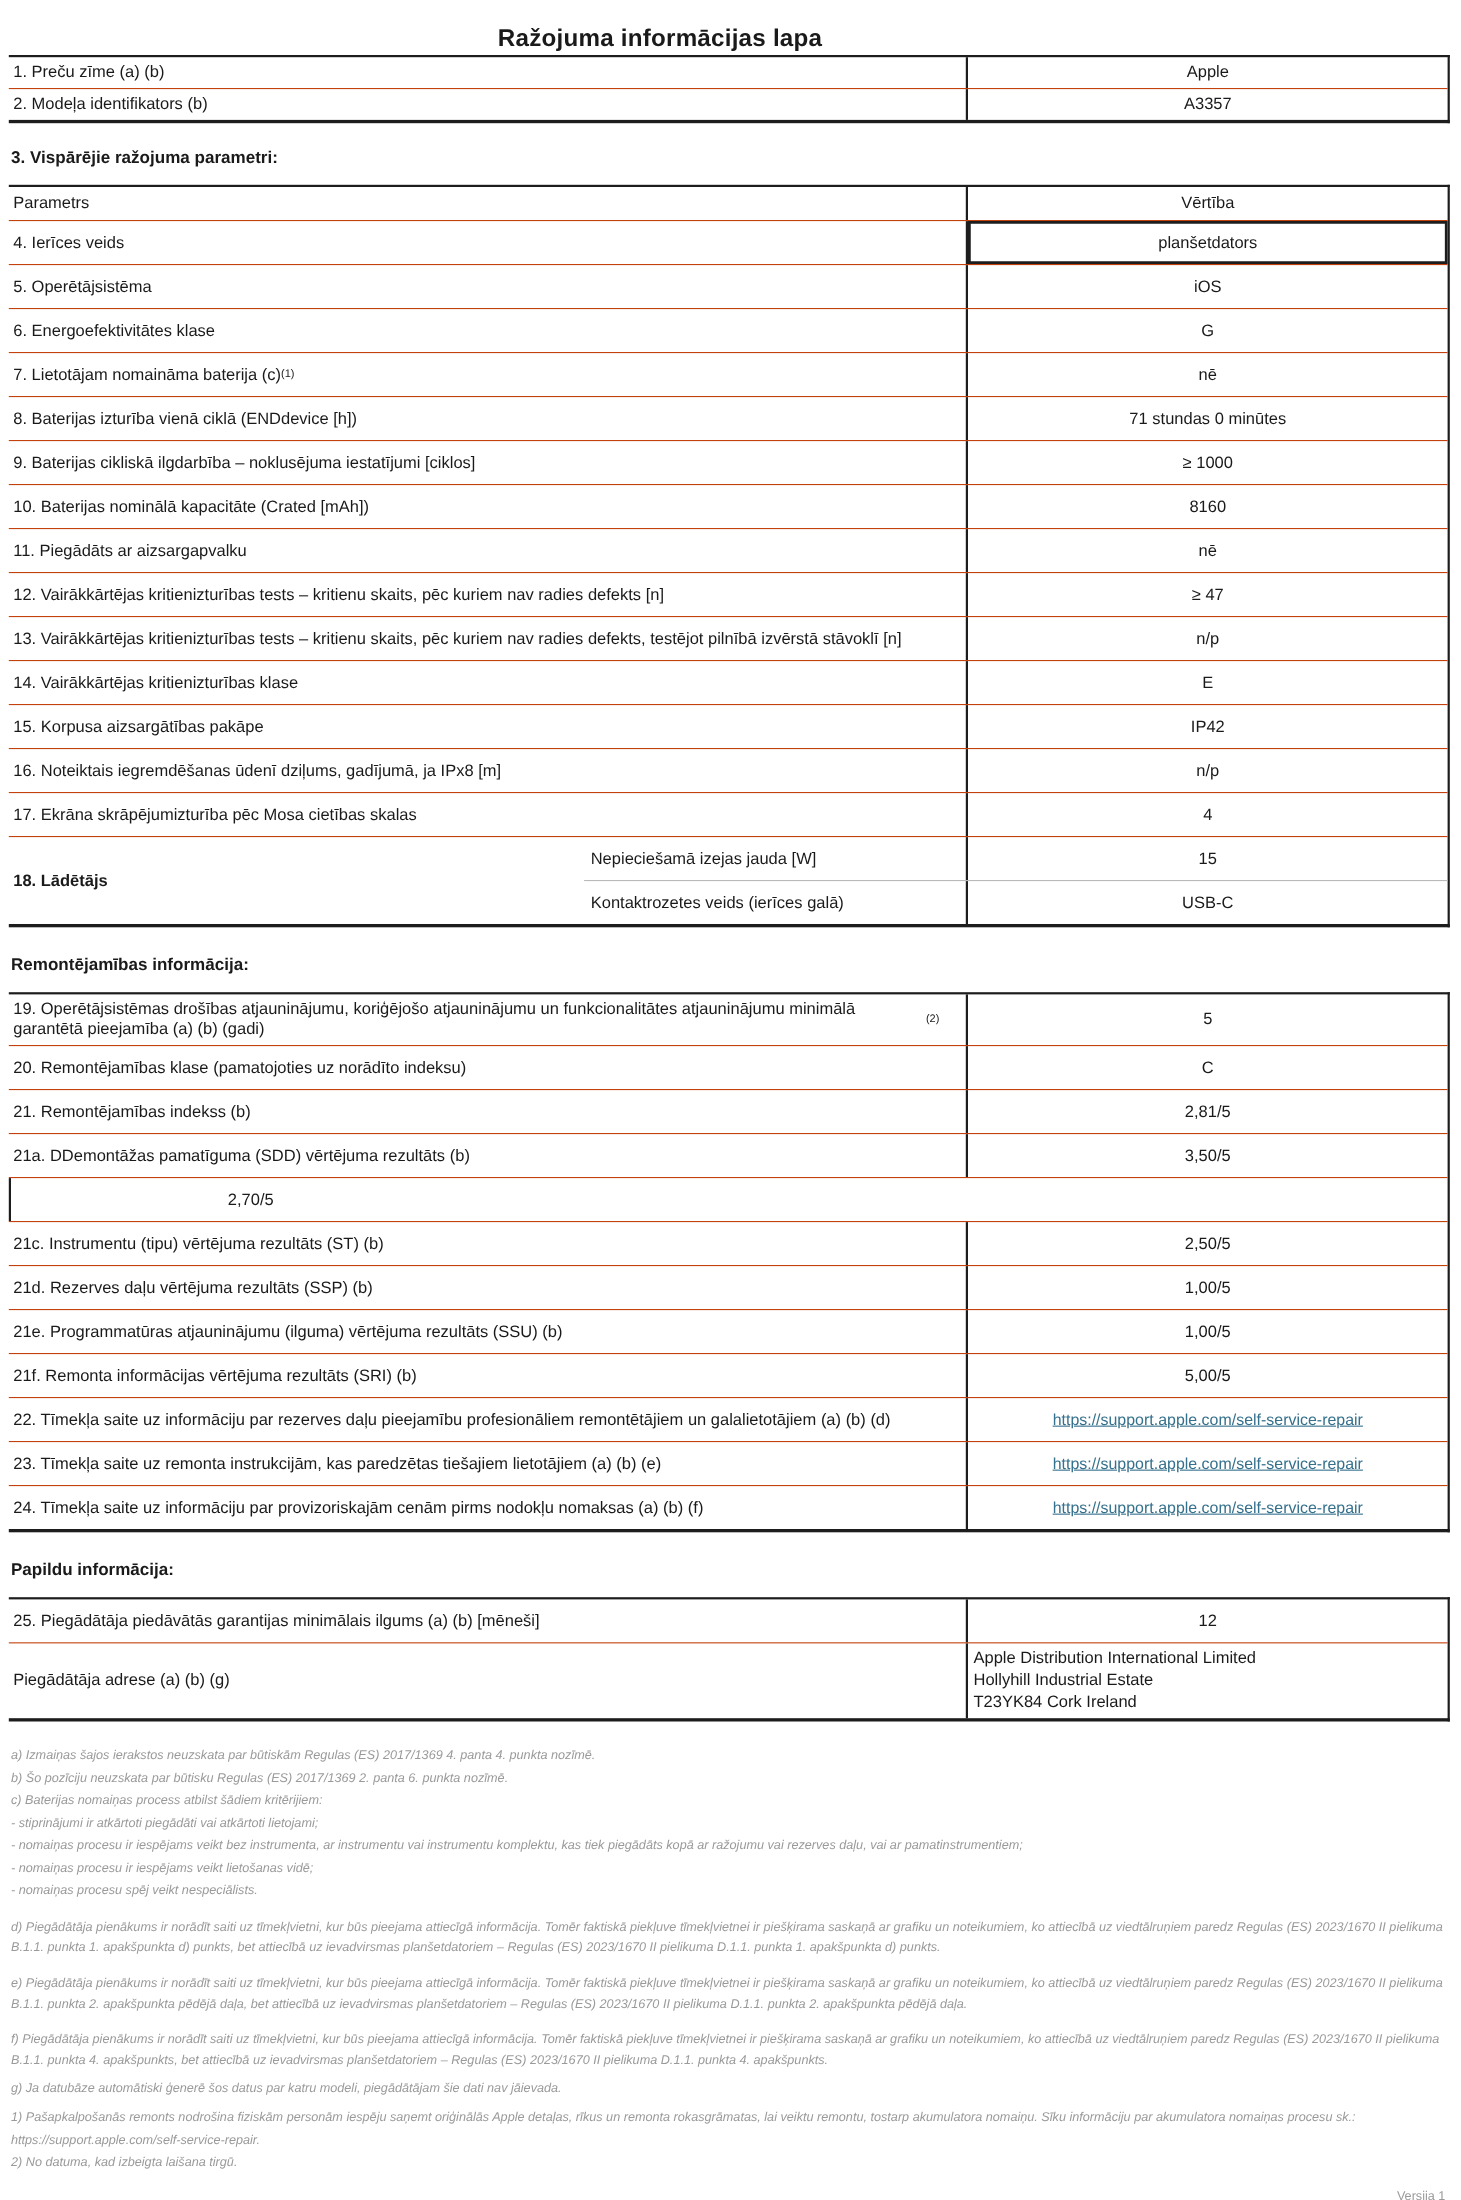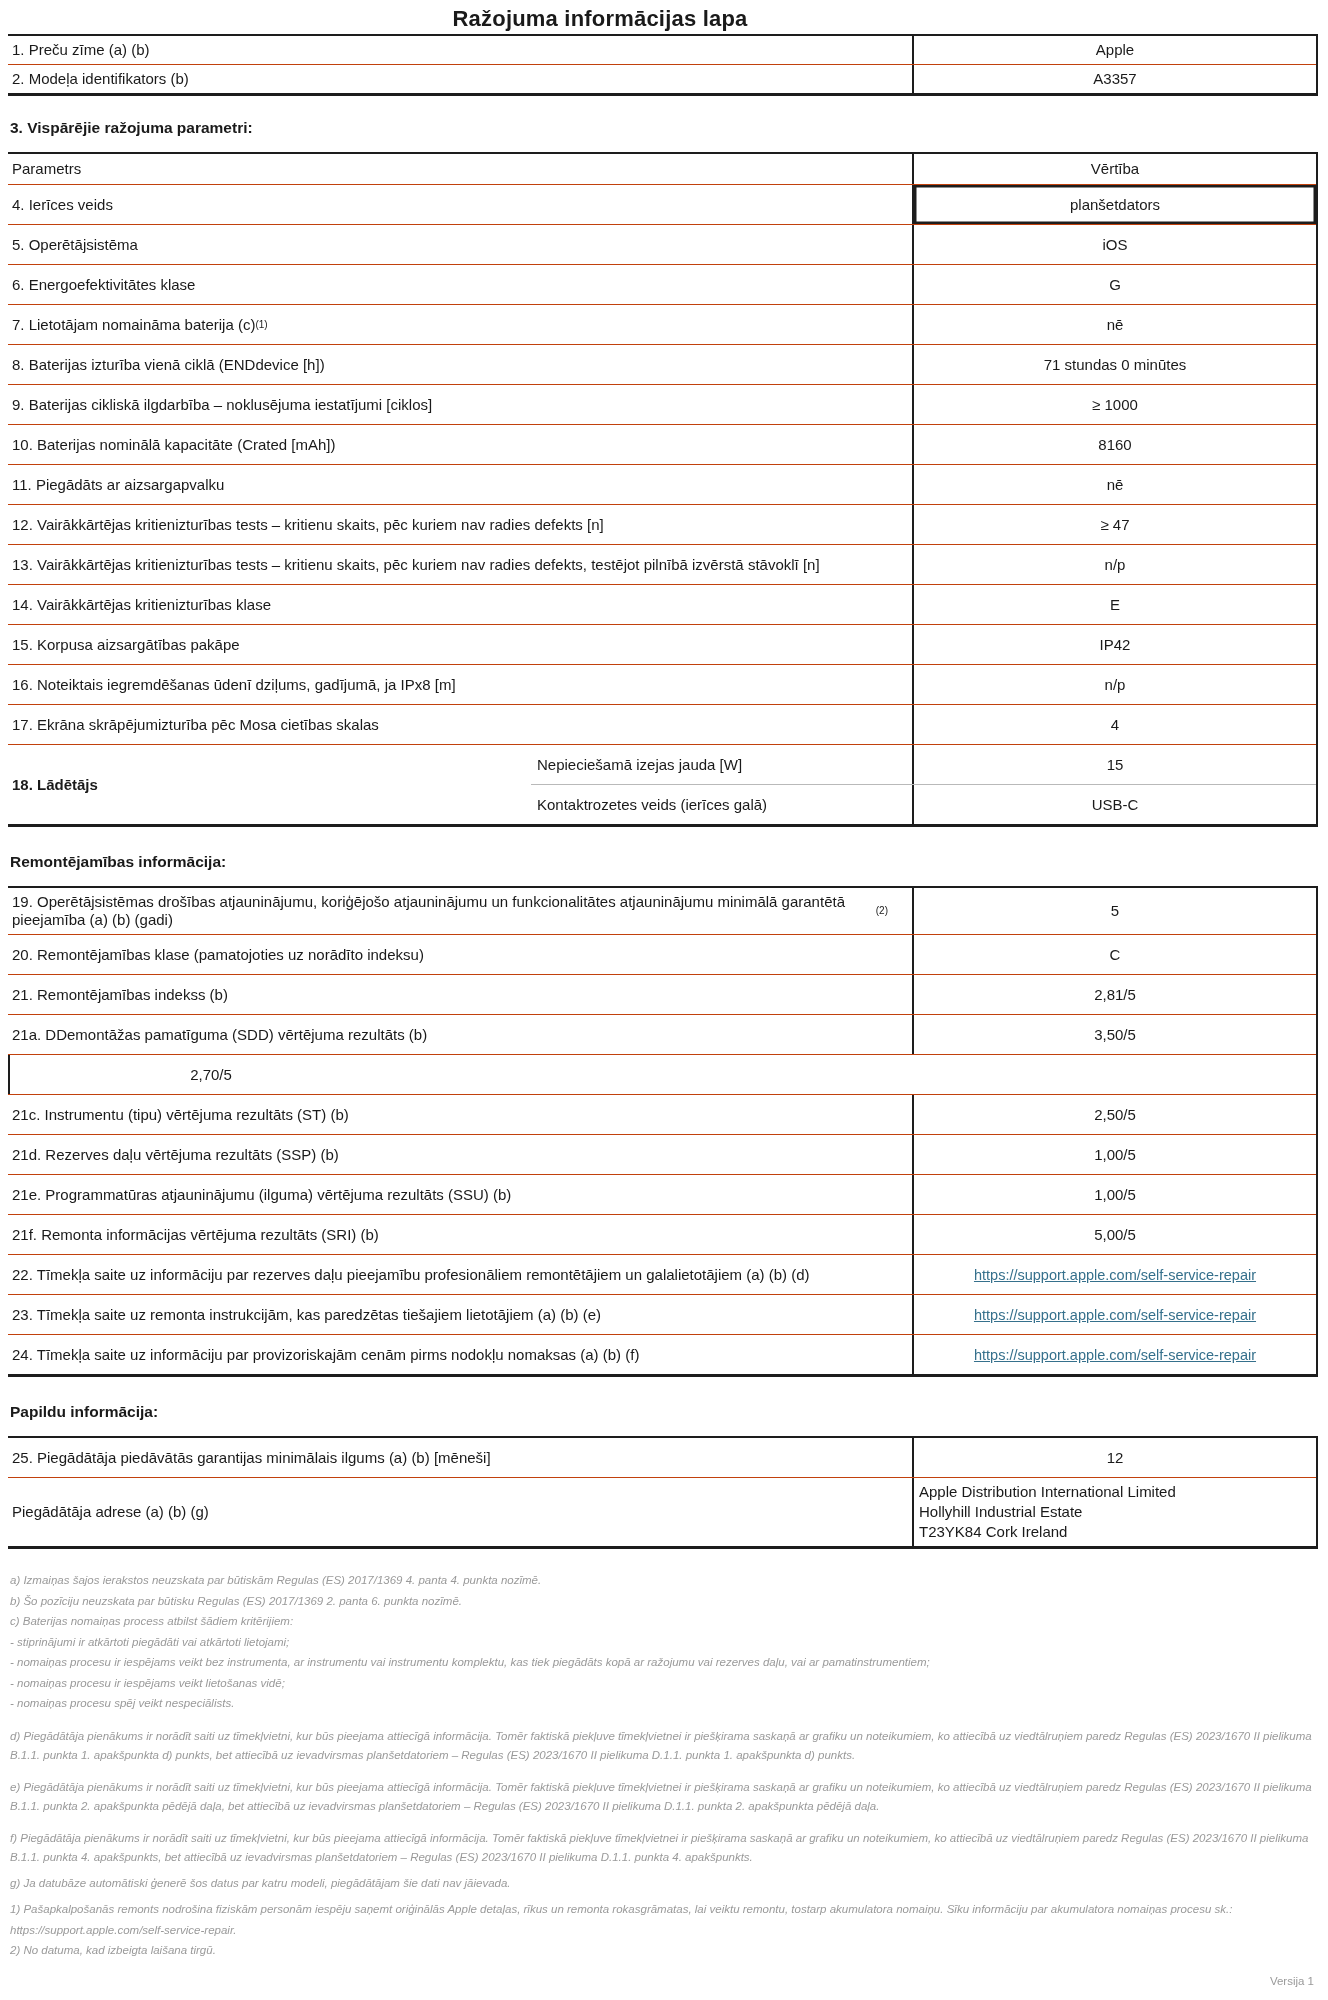--- a/index.html
+++ b/index.html
@@ -3,40 +3,40 @@
 <meta charset="utf-8">
 <style>
   html,body{margin:0;padding:0;background:#fff;}
   body{
     width:1328px;height:2000px;overflow:hidden;
     font-family:"Liberation Sans",sans-serif;color:#1a1a1a;
     -webkit-font-smoothing:antialiased;
   }
   .page{padding:0 10px 0 8px;box-sizing:border-box;}
   .title{
-    width:1184px;margin:7px 0 0 0;text-align:center;
+    width:1184px;margin:23px 0 0 0;text-align:center;
     font-size:22px;font-weight:700;line-height:24px;letter-spacing:.2px;
   }
   
   .tbl{
     border-top:2px solid #1d1d1d;border-bottom:3px solid #1d1d1d;
     border-right:2px solid #1d1d1d;
   }
   .tbl-identity{margin-top:3px;}
   .row{display:flex;align-items:stretch;border-bottom:1px solid #c2410c;min-height:39px;}
   .row:last-child{border-bottom:none;}
   .tbl-identity .row{min-height:27px;}
   .row.hdr{min-height:30px;}
   .cell-l{
     flex:1;display:flex;align-items:center;
     padding:5px 24px 5px 4px;font-size:15px;line-height:18px;
   }
   .tbl-identity .cell-l{padding:2px 10px 2px 4px;}
   .cell-v{
-    width:404px;flex:none;box-sizing:border-box;
+    width:438px;flex:none;box-sizing:border-box;
     border-left:2px solid #1d1d1d;
     display:flex;flex-direction:column;align-items:center;justify-content:center;
     text-align:center;font-size:15px;line-height:20px;padding:4px 6px;
   }
   .cell-v.boxed{box-shadow:inset 0 0 0 2.5px #1d1d1d;}
   .cell-v.addr{align-items:flex-start;text-align:left;padding-left:5px;line-height:20px;}
   sup{font-size:10px;line-height:0;}
   
   .charger-label{flex:none;width:509px;display:flex;align-items:center;
     padding:5px 10px 5px 4px;font-size:15px;font-weight:bold;}

